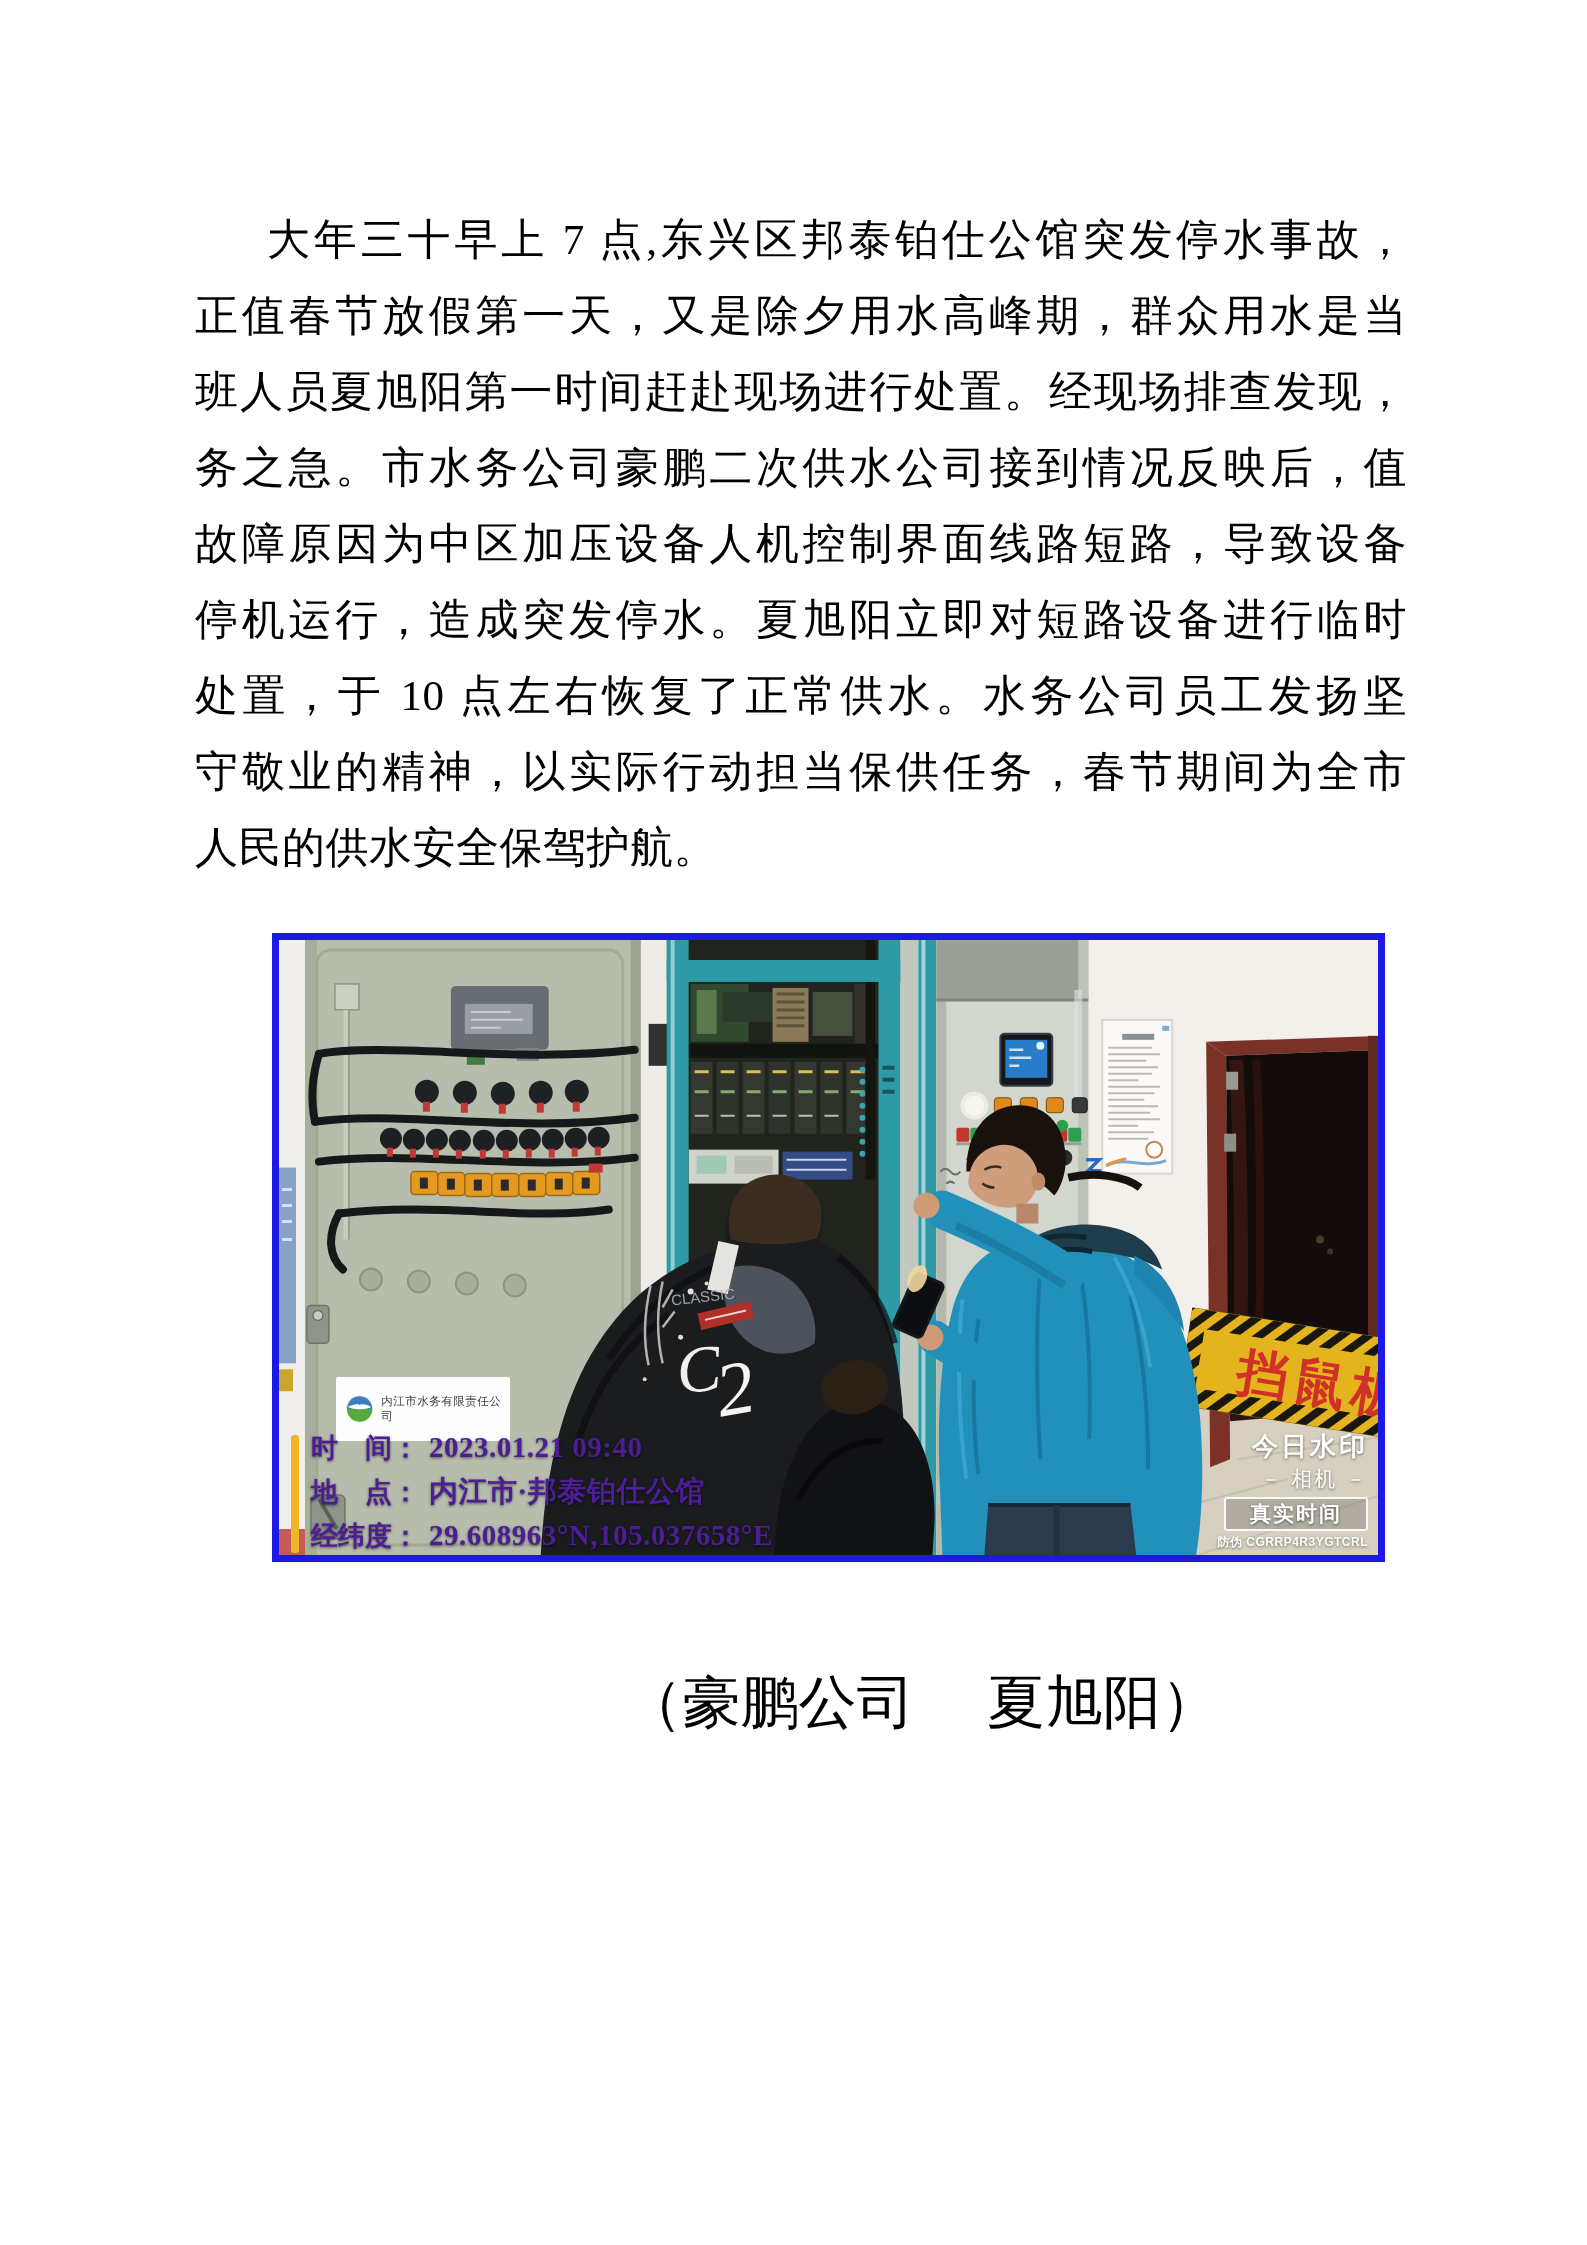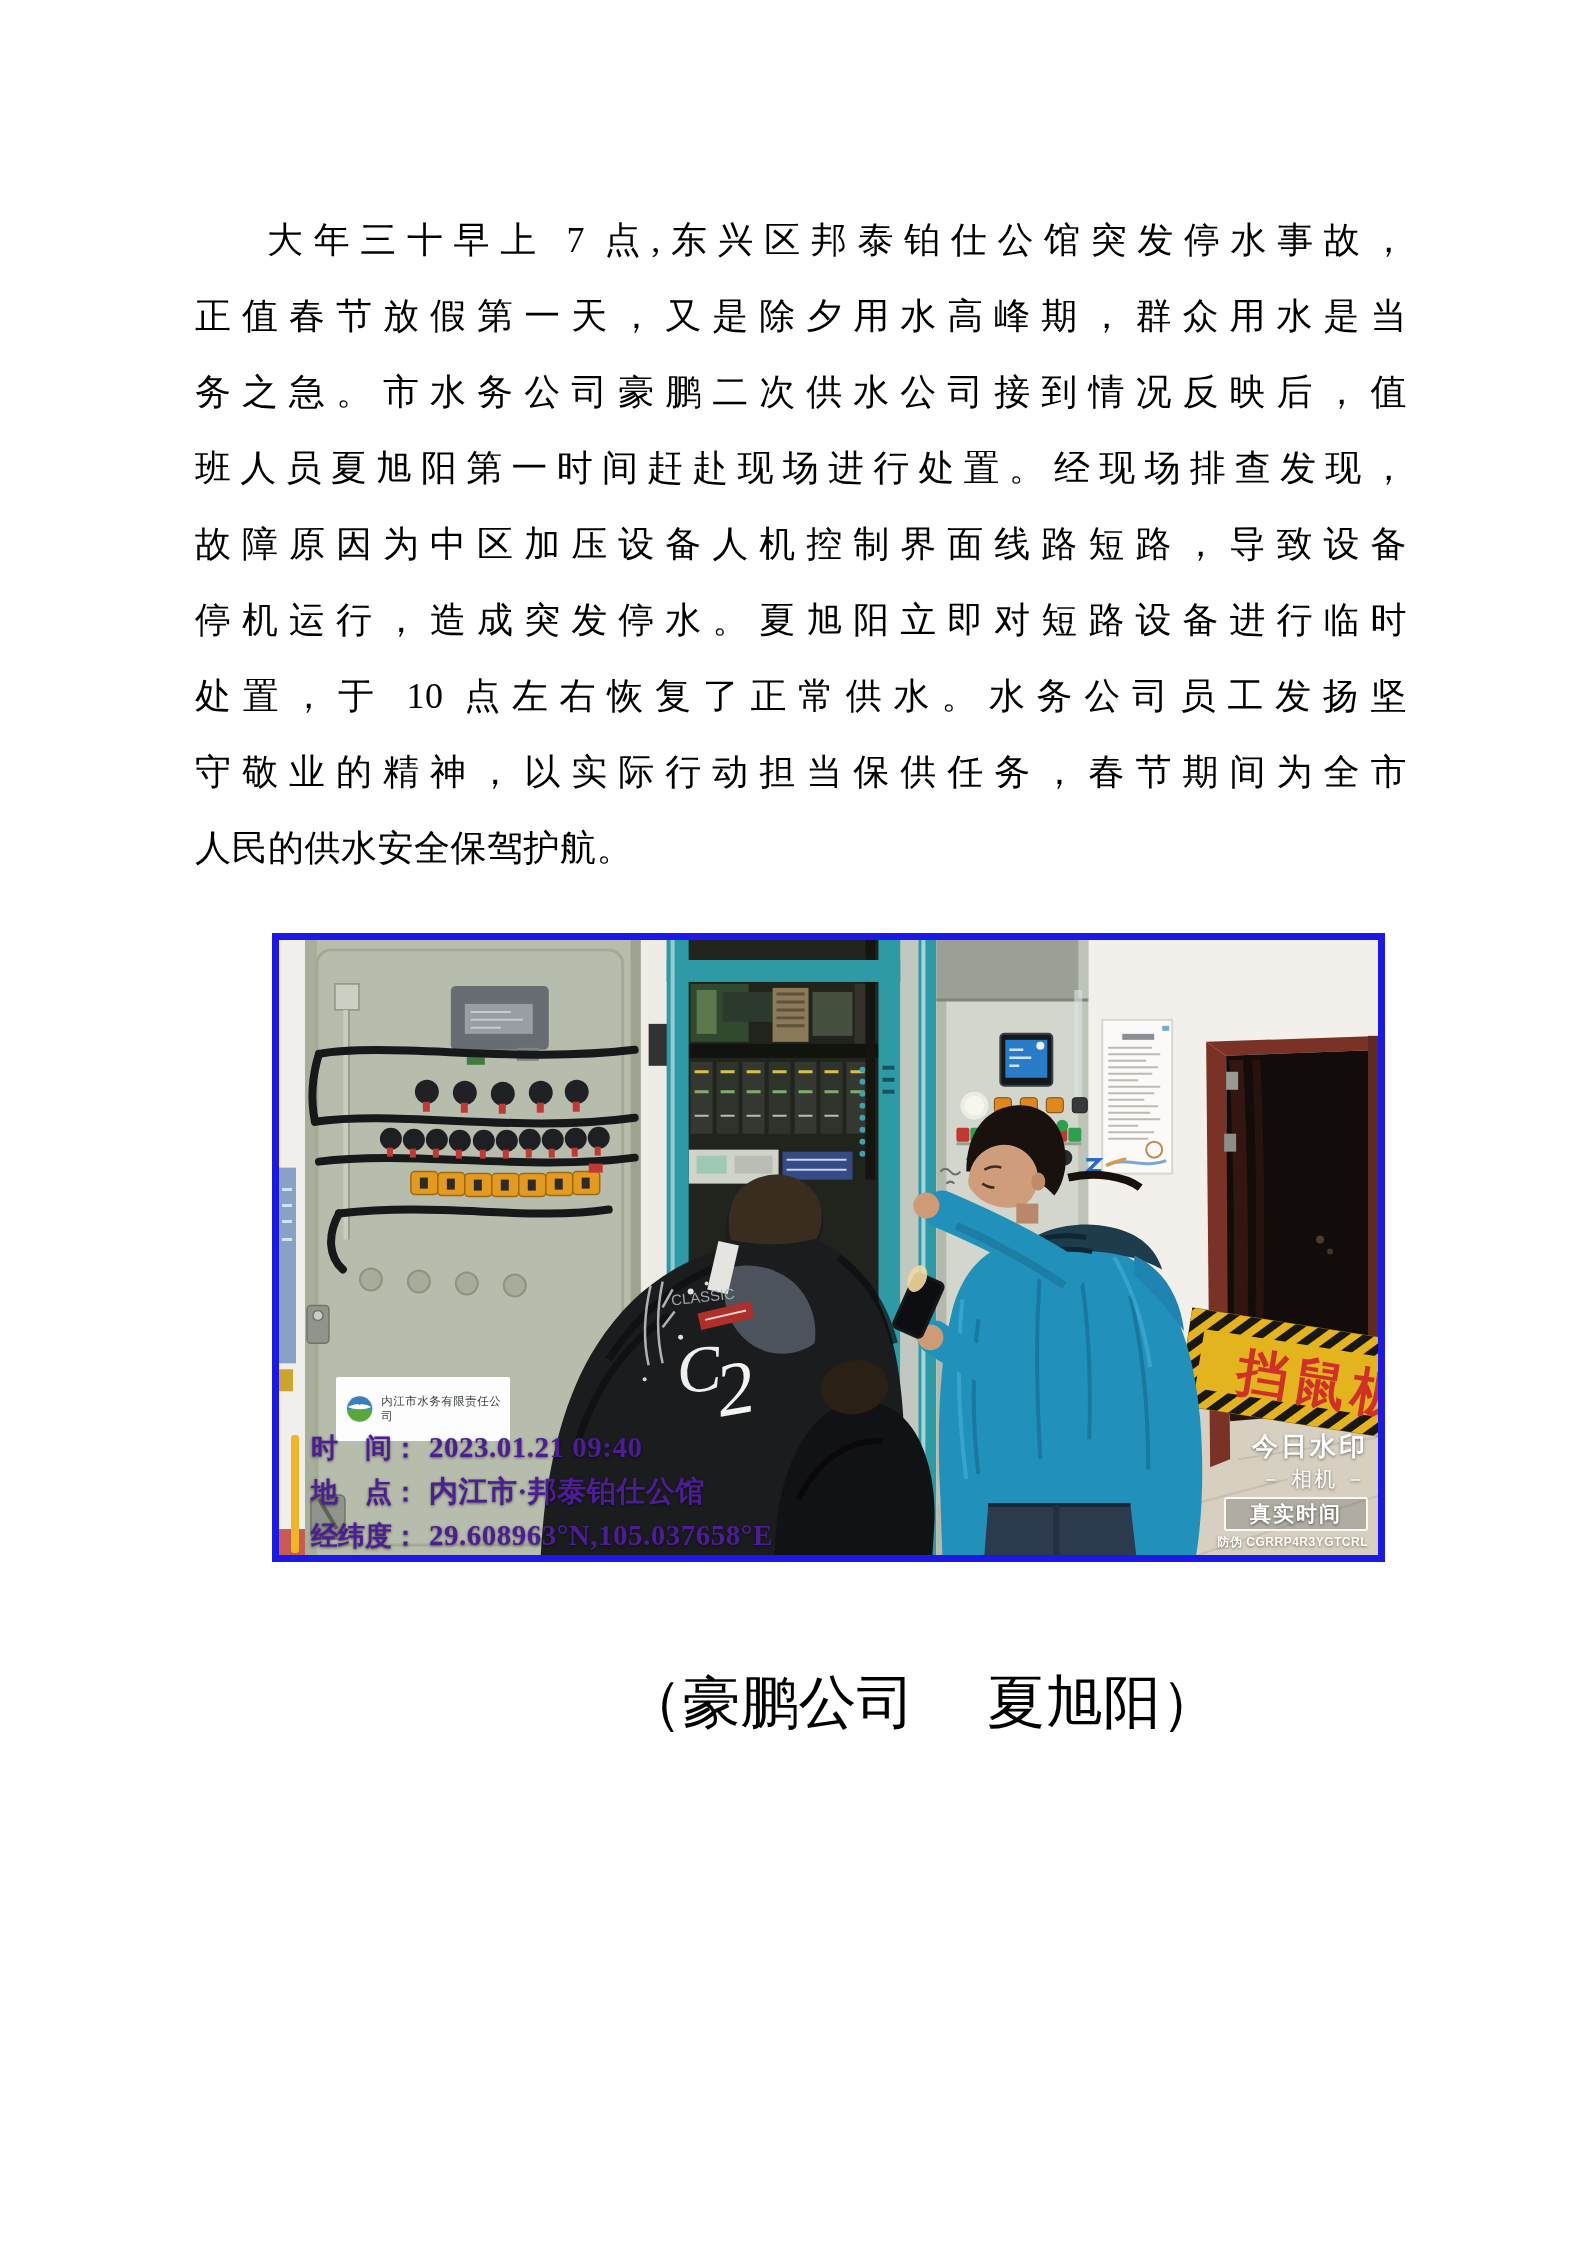--- a/index.html
+++ b/index.html
@@ -1,19 +1,19 @@
 <!DOCTYPE html>
 <html><head>
 <meta charset="utf-8">
 <style>
   html,body{margin:0;padding:0;background:#888;}
   .page{position:relative;width:1587px;height:2245px;background:#ffffff;overflow:hidden;
         font-family:"Liberation Serif","DejaVu Serif",serif;}
   .article{position:absolute;left:195px;top:202px;width:1212px;color:#000;}
-  .tline{height:76px;line-height:76px;font-size:36px;text-align:justify;text-align-last:justify;
+  .tline{height:76px;line-height:76px;font-size:43px;text-align:justify;text-align-last:justify;
          letter-spacing:.5px;overflow:hidden;}
   .tline.first{text-indent:72px;}
   .tline.last{text-align-last:left;}
   .signature{position:absolute;left:195px;top:1664px;width:1212px;box-sizing:border-box;
              padding-right:188px;font-size:58px;color:#000;text-align:right;}
   .photo{position:absolute;left:272px;top:933px;width:1099px;height:615px;
          border:7px solid #1c18e6;background:#ece9e4;overflow:hidden;margin:0;}
   .scene{position:absolute;left:0;top:0;width:1099px;height:615px;display:block;}
   
   .wm-logo{position:absolute;left:10px;top:437px;width:174px;height:64px;background:rgba(255,255,255,.97);
@@ -37,22 +37,22 @@
   .wm-code{font-size:12px;margin-top:3px;letter-spacing:.5px;opacity:.95;font-weight:bold;}
 </style>
 </head>
 <body>
 
 <div class="page">
 
   <div class="article">
     <div class="tline first">大年三十早上 7 点,东兴区邦泰铂仕公馆突发停水事故，</div>
     <div class="tline">正值春节放假第一天，又是除夕用水高峰期，群众用水是当</div>
+    <div class="tline">班人员夏旭阳第一时间赶赴现场进行处置。经现场排查发现，</div>
     <div class="tline">务之急。市水务公司豪鹏二次供水公司接到情况反映后，值</div>
-    <div class="tline">班人员夏旭阳第一时间赶赴现场进行处置。经现场排查发现，</div>
     <div class="tline">故障原因为中区加压设备人机控制界面线路短路，导致设备</div>
     <div class="tline">停机运行，造成突发停水。夏旭阳立即对短路设备进行临时</div>
     <div class="tline">处置，于 10 点左右恢复了正常供水。水务公司员工发扬坚</div>
     <div class="tline">守敬业的精神，以实际行动担当保供任务，春节期间为全市</div>
     <div class="tline last">人民的供水安全保驾护航。</div>
   </div>
 
   <figure class="photo">
     <svg class="scene" viewBox="0 0 1100 616" preserveAspectRatio="none">
       <defs>

